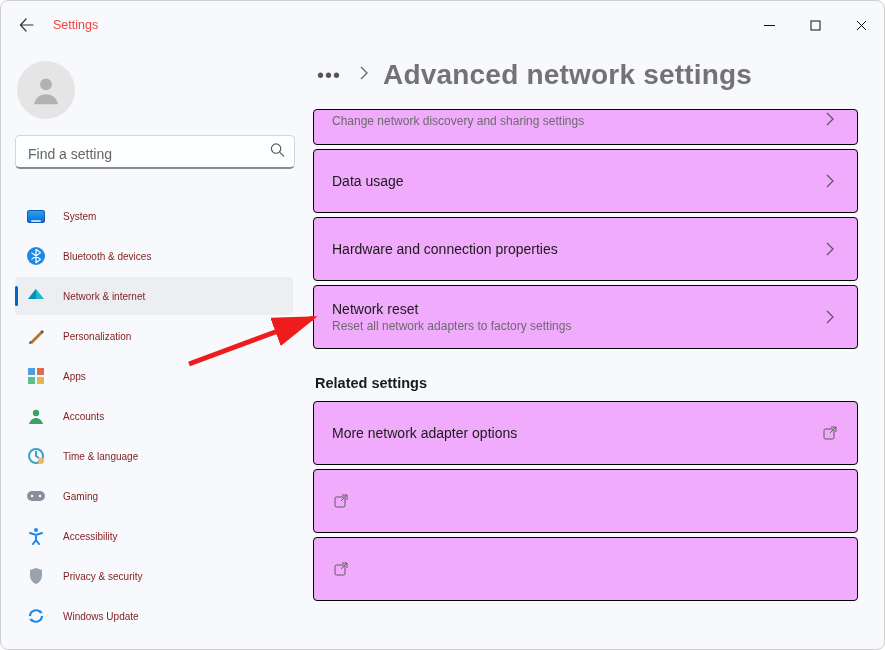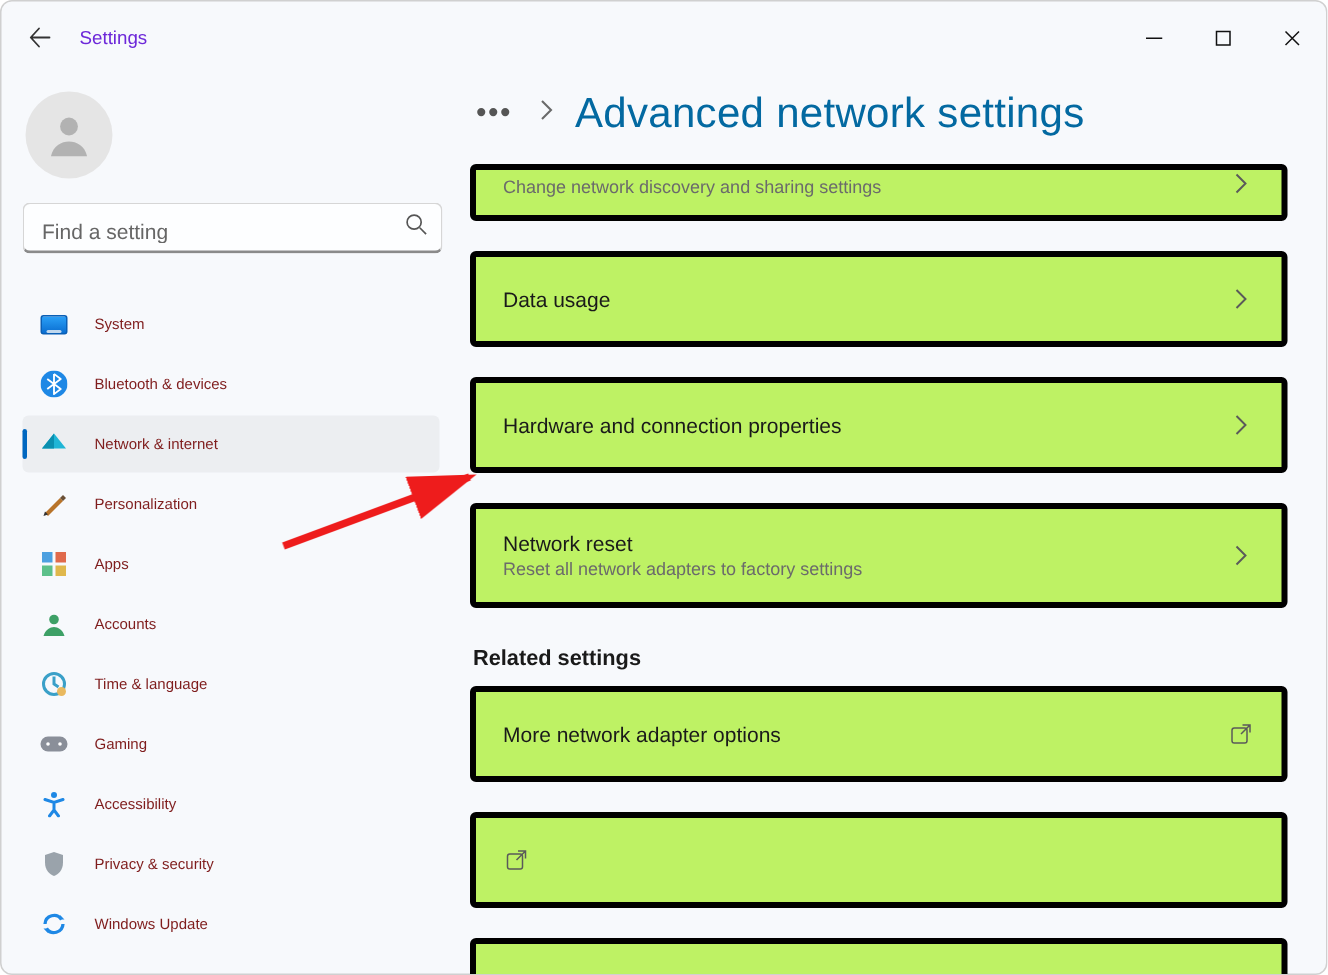--- a/index.html
+++ b/index.html
@@ -2,21 +2,21 @@
 <html><head>
 <meta charset="utf-8">
 <style>
   * { box-sizing: border-box; margin: 0; padding: 0; font-family: "Segoe UI", "Segoe UI Variable", Arial, sans-serif; }
   html, body { width: 885px; height: 650px; background: #fff; overflow: hidden; }
   .window { width: 885px; height: 650px; background: #f7f9fc; border: 1px solid #d0d0d0; border-radius: 8px; position: relative; display: flex; flex-direction: column; }
 
   
   .titlebar { height: 48px; display: flex; align-items: center; padding: 0 0 0 8px; }
   .titlebar .back { width: 36px; height: 36px; display: flex; align-items: center; justify-content: center; cursor: pointer; border-radius: 4px; }
-  .titlebar .title { margin-left: 8px; font-size: 12.5px; color: #6d28d9; }
+  .titlebar .title { margin-left: 8px; font-size: 12.5px; color: #ef4444; }
   .win-controls { margin-left: auto; display: flex; }
   .win-btn { width: 46px; height: 34px; display: flex; align-items: center; justify-content: center; cursor: pointer; }
   .win-btn svg { width: 11px; height: 11px; }
 
   
   .body { flex: 1; display: flex; overflow: hidden; }
   .sidebar { width: 300px; padding: 6px 8px 12px 14px; display: flex; flex-direction: column; }
   .avatar { width: 58px; height: 58px; border-radius: 50%; background: #e5e5e5; display: flex; align-items: center; justify-content: center; margin: 6px 0 16px 2px; }
   .avatar svg { width: 34px; height: 34px; opacity: .55; }
 
@@ -29,23 +29,23 @@
   .nav-item { height: 38px; display: flex; align-items: center; border-radius: 4px; padding-left: 10px; cursor: pointer; position: relative; font-size: 10px; color: #7f1d1d; }
   .nav-item .nicon { width: 22px; height: 22px; margin-right: 16px; display: flex; align-items: center; justify-content: center; }
   .nav-item.selected { background: #eceef1; }
   .nav-item.selected::before { content: ""; position: absolute; left: 0; top: 9px; bottom: 9px; width: 3px; background: #0067c0; border-radius: 2px; }
 
   
   .main { flex: 1; padding: 10px 26px 0 12px; overflow-y: auto; position: relative; }
   .crumbs { display: flex; align-items: center; gap: 14px; margin-bottom: 18px; }
   .dots { font-size: 20px; letter-spacing: 1px; color: #555; cursor: pointer; padding: 2px 4px; }
   .crumbs .chev { color: #6a6a6a; }
-  .header-title { font-size: 28px; font-weight: 400; color: #0369a1; letter-spacing: .2px; }
-
-  .card { background: #bef264; border: 4px solid #000000; border-radius: 4px; padding: 15px 18px; margin-bottom: 20px; display: flex; align-items: center; cursor: pointer; min-height: 64px; }
+  .header-title { font-size: 28px; font-weight: 700; color: #737373; letter-spacing: .2px; }
+
+  .card { background: #f0abfc; border: 1px solid #000000; border-radius: 4px; padding: 15px 18px; margin-bottom: 4px; display: flex; align-items: center; cursor: pointer; min-height: 64px; }
   .card + .card { margin-top: 4px; }
   .card .ctext { flex: 1; }
   .card .ctitle { font-size: 14px; color: #1a1a1a; }
   .card .csub { font-size: 12px; color: #6b6b6b; margin-top: 2px; }
   .card .cicon { width: 18px; display: flex; align-items: center; justify-content: center; color: #555; }
   .card.truncated { min-height: 36px; padding-top: 2px; padding-bottom: 12px; align-items: flex-start; }
 
   .section-label { font-size: 14.5px; font-weight: 600; margin: 26px 0 10px 2px; color: #1a1a1a; }
 
   

